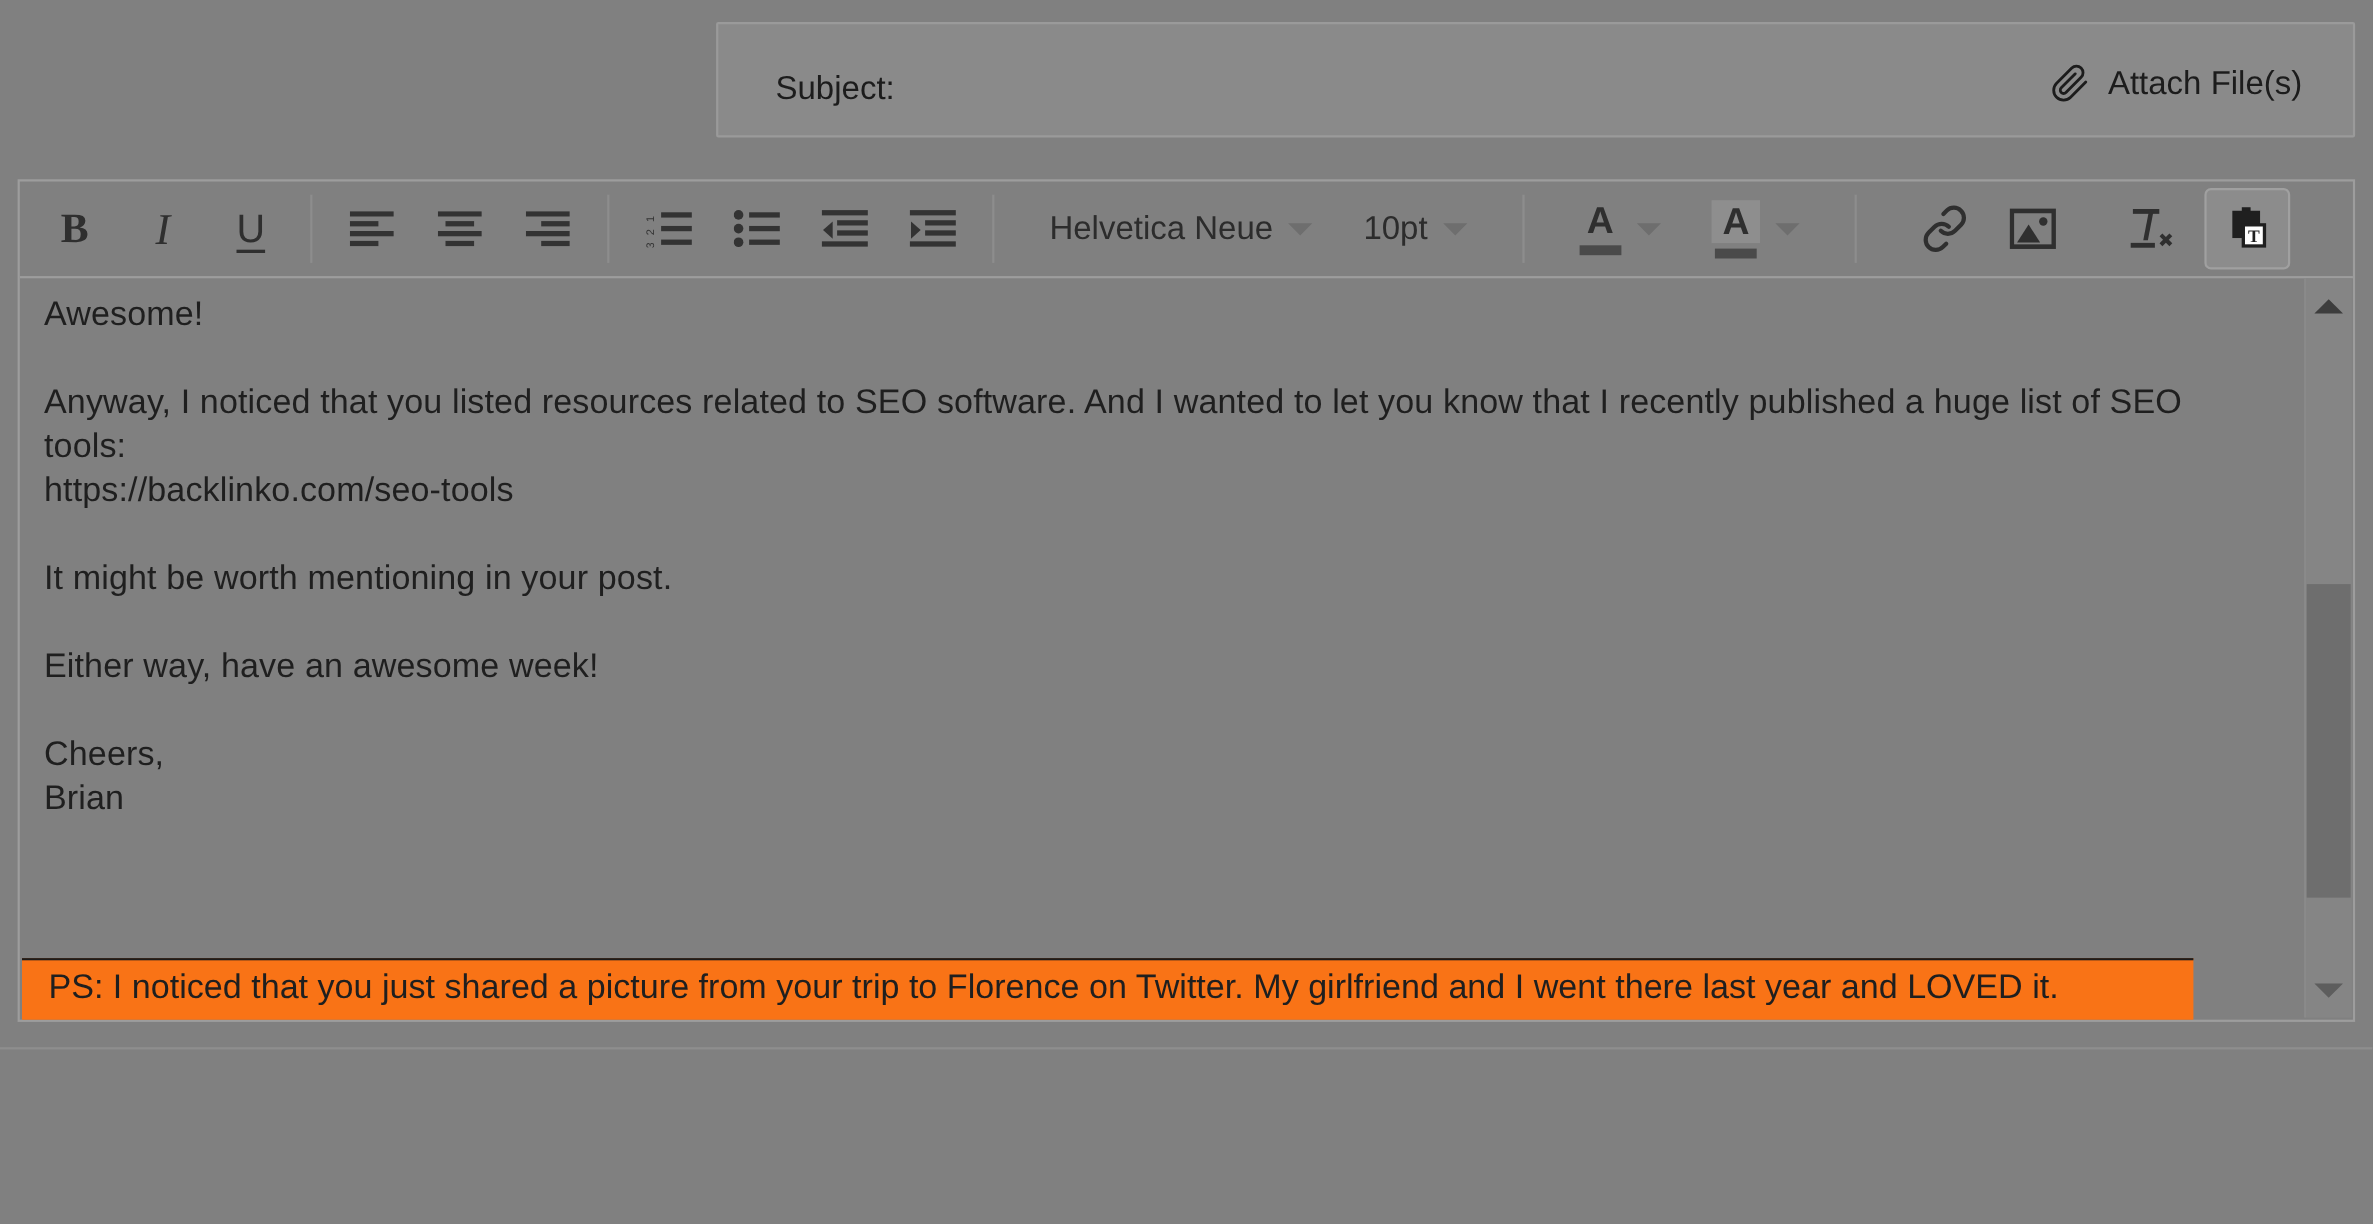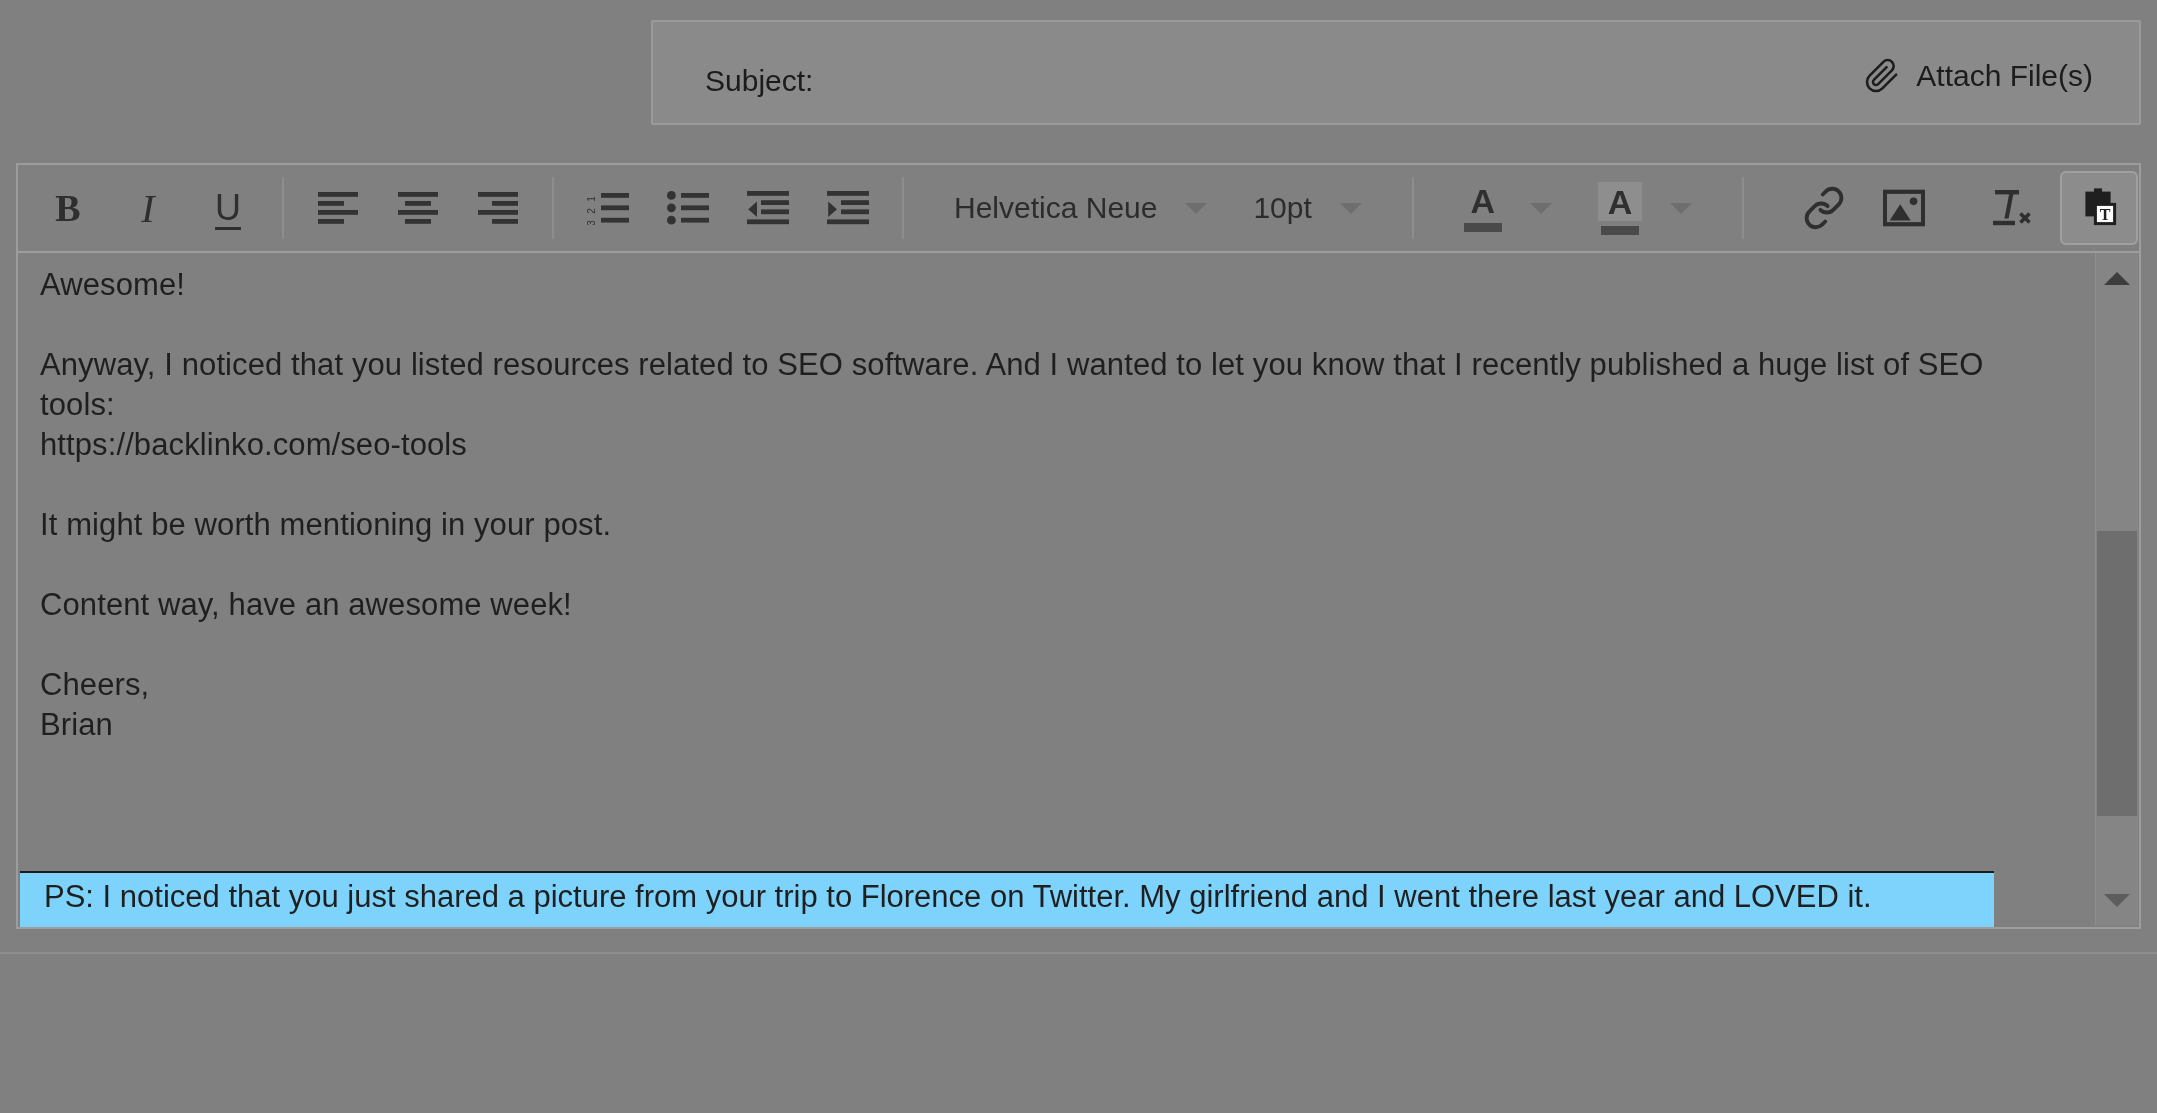--- a/index.html
+++ b/index.html
@@ -149,21 +149,21 @@
     background: #8d8d8d;
     flex: 0 0 auto;
     margin: 0 14px;
   }
   .tb-gap-sm { width: 10px; flex: 0 0 auto; }
   .tb-gap   { width: 26px; flex: 0 0 auto; }
 
   .tb-text-btn {
     display: flex;
     align-items: center;
-    gap: 28px;
+    gap: 14px;
     cursor: pointer;
     height: 76px;
     padding: 0 10px;
     flex: 0 0 auto;
   }
   .tb-text-btn .lbl {
     font-size: 30px;
     color: #2c2c2c;
     white-space: nowrap;
   }
@@ -216,21 +216,21 @@
     white-space: pre-wrap;
     letter-spacing: 0.1px;
   }
 
   .ps-box {
     position: absolute;
     left: 2px;
     top: 618px;
     width: 1974px;
     height: 86px;
-    background: #7dd3fc;
+    background: #f97316;
     border-top: 2px solid #1c1c1c;
     border-bottom: 2px solid #1c1c1c;
     box-sizing: border-box;
   }
   .ps-text {
     position: absolute;
     left: 24px;
     top: 4px;
     right: 14px;
     font-size: 31px;
@@ -501,21 +501,21 @@
 
     <div class="body-area">
 
       <div class="body-text">Awesome!
 
 Anyway, I noticed that you listed resources related to SEO software. And I wanted to let you know that I recently published a huge list of SEO tools:
 https://backlinko.com/seo-tools
 
 It might be worth mentioning in your post.
 
-Content way, have an awesome week!
+Either way, have an awesome week!
 
 Cheers,
 Brian</div>
 
       <div class="ps-box">
         <div class="ps-text">PS: I noticed that you just shared a picture from your trip to Florence on Twitter. My girlfriend and I went there last year and LOVED it.</div>
       </div>
 
       <div class="scrollbar">
         <div class="sb-arrow up">

